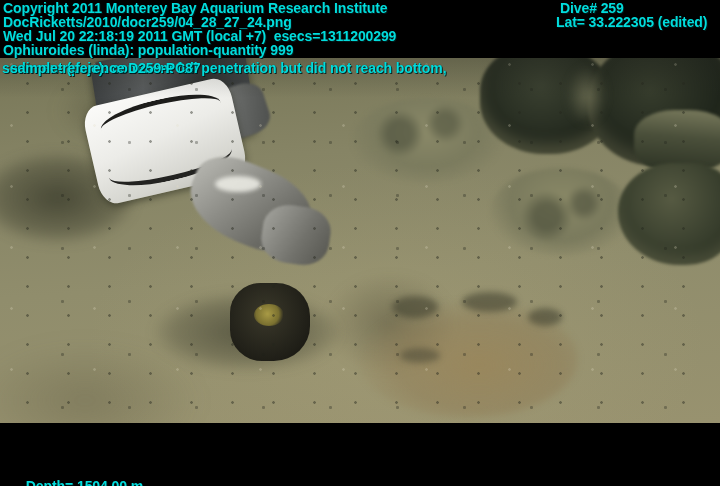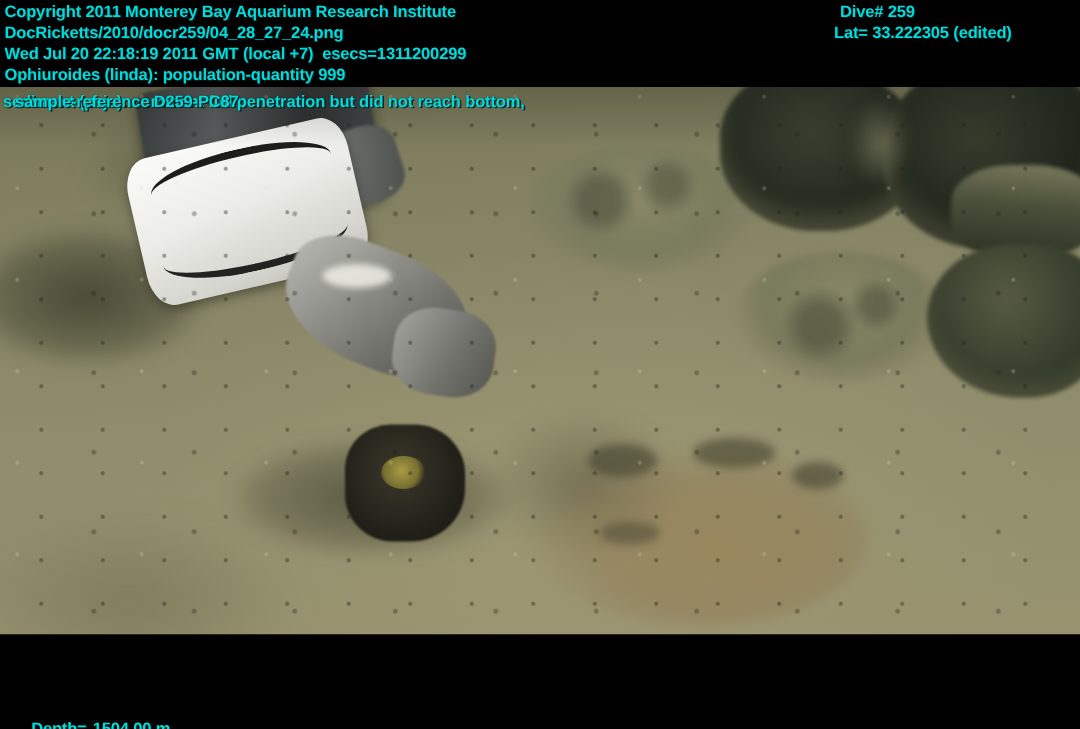--- a/index.html
+++ b/index.html
@@ -2,21 +2,21 @@
 <html><head>
 <meta charset="utf-8">
 <style>
   html,body{margin:0;padding:0;background:#000;}
   .screen{
     position:relative;width:720px;height:486px;overflow:hidden;background:#000;
     font-family:"Liberation Sans",sans-serif;
   }
   
   .ovl{
-    color:#00dcdc;font-size:11px;font-weight:bold;letter-spacing:-0.1px;
+    color:#00dcdc;font-size:14px;font-weight:bold;letter-spacing:-0.1px;
     line-height:14px;white-space:pre;
     text-shadow:1px 1px 0 rgba(0,30,30,0.9), 0 0 1px rgba(0,0,0,0.6);
   }
   .topbar{position:absolute;top:0;left:0;width:720px;height:58px;background:#000;z-index:40;}
   .tl{position:absolute;left:3px;top:1px;}
   .tr{position:absolute;left:556px;top:1px;}
   .tr .indent{padding-left:4px;}
   .bottombar{position:absolute;top:423px;left:0;width:720px;height:63px;background:#000;z-index:40;}
   .status{position:absolute;left:3px;top:42px;}
   .status .item{margin-right:9px;}

